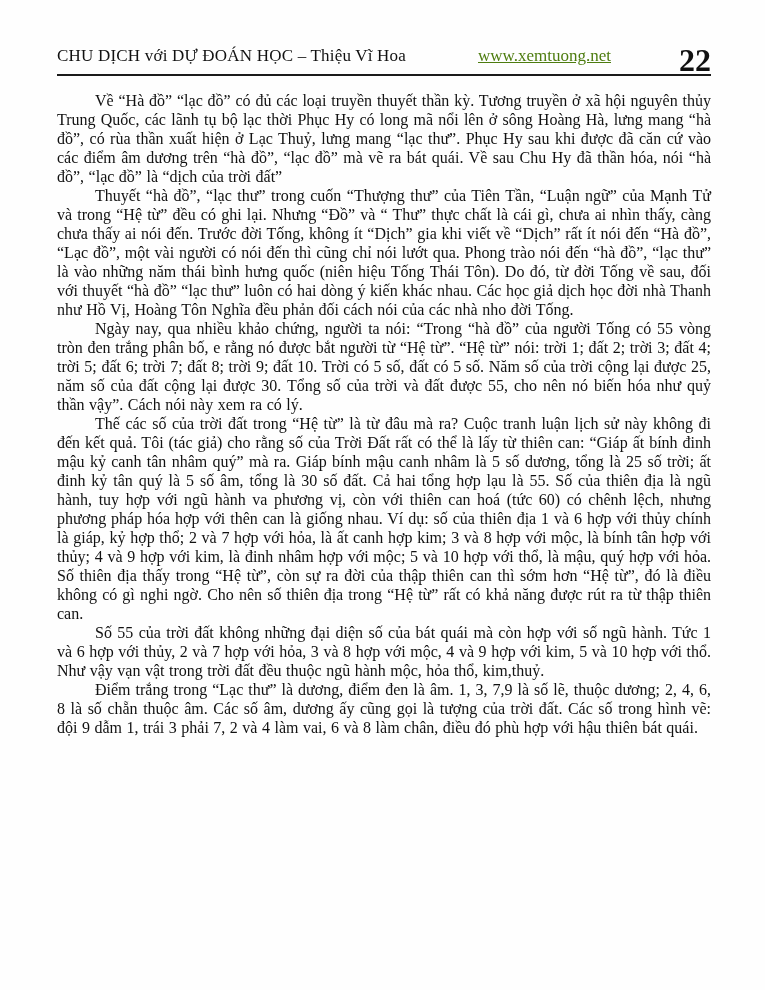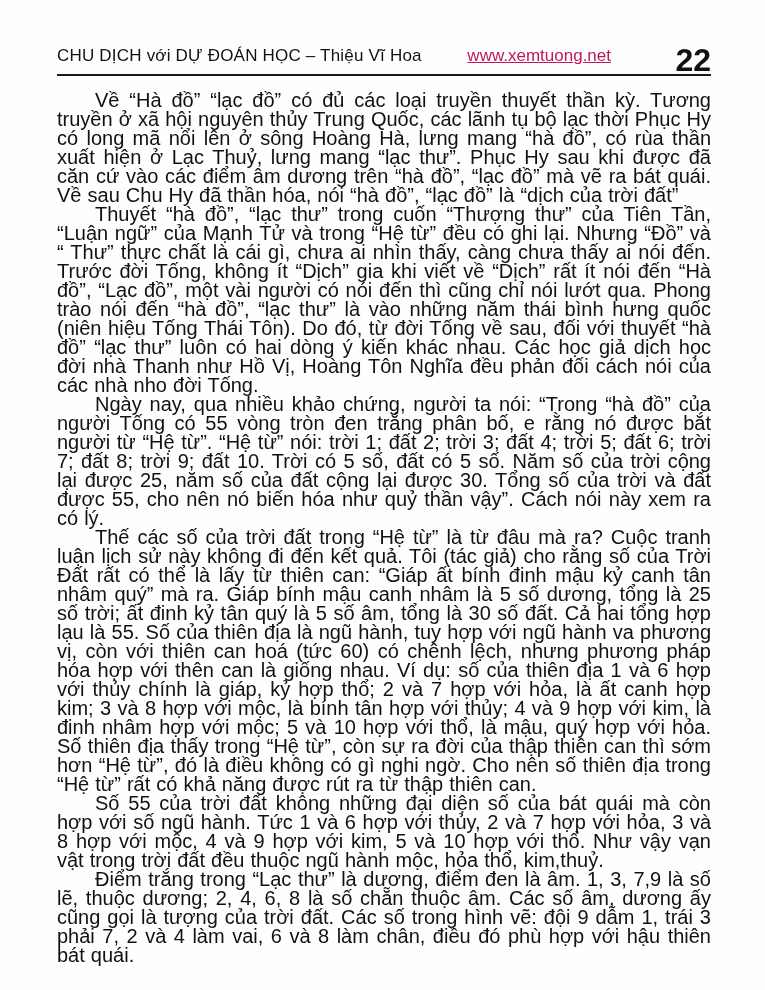--- a/index.html
+++ b/index.html
@@ -6,21 +6,21 @@
     margin: 0;
     padding: 0;
     background: #ffffff;
   }
   .page {
     position: relative;
     width: 765px;
     height: 990px;
     background: #fefefe;
     box-sizing: border-box;
-    font-family: Liberation Sans, sans-serif;
+    font-family: Liberation Serif, serif;
     color: #111111;
     overflow: hidden;
   }
   .content {
     position: absolute;
     left: 57px;
     top: 0;
     width: 654px;
   }
   .page-header {
@@ -34,39 +34,39 @@
     bottom: 8px;
     font-size: 17px;
     letter-spacing: 0.2px;
     white-space: nowrap;
   }
   .website-link {
     position: absolute;
     right: 100px;
     bottom: 8px;
     font-size: 17px;
-    color: #be185d;
+    color: #4d7c0f;
     text-decoration: underline;
     cursor: pointer;
     white-space: nowrap;
   }
   .page-number {
     position: absolute;
     right: 0;
     bottom: -2px;
     font-size: 32px;
     font-weight: bold;
     line-height: 1;
   }
   .body-text {
     margin-top: 15px;
   }
   .body-text p {
     margin: 0;
-    font-size: 20px;
+    font-size: 16px;
     line-height: 19px;
     text-align: justify;
     text-indent: 38px;
     word-spacing: 0.5px;
   }
 </style>
 </head>
 <body>
 
 <div class="page">

